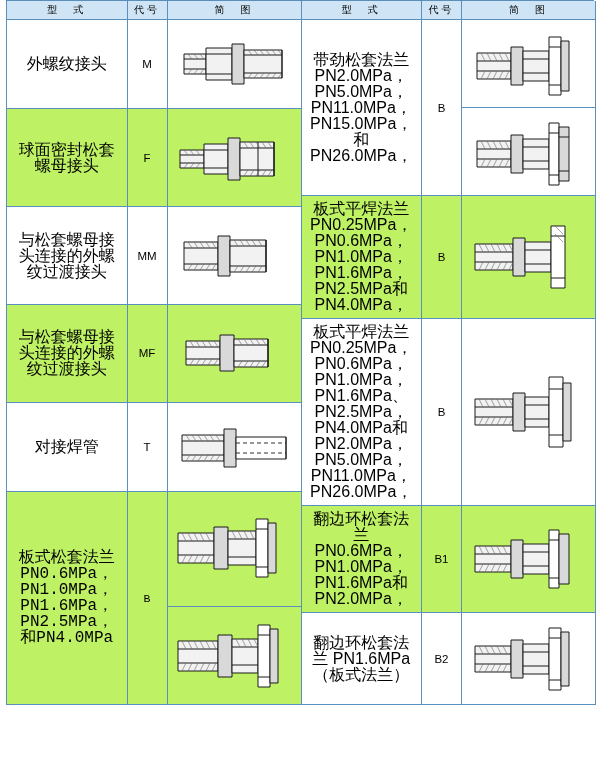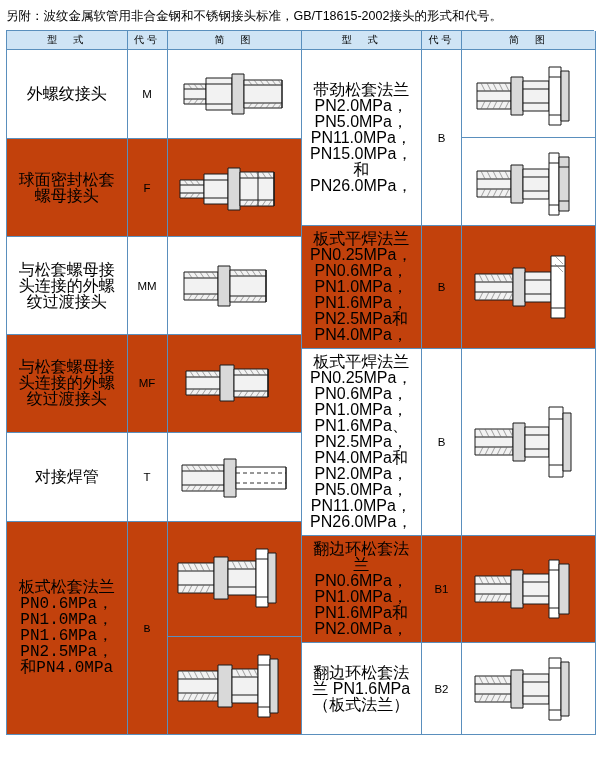--- a/index.html
+++ b/index.html
@@ -67,38 +67,37 @@
     text-align: center;
   }
   td.code {
     text-align: center;
     font-size: 11.5px;
   }
   td.fig {
     text-align: center;
     padding: 2px 0;
   }
-  .yellow { background: #c2410c; margin-left: 16px; }
+  .yellow { background: #bef264; margin-left: 16px; }
   .white  { background: #ffffff; }
 
   svg { display: block; margin: 0 auto; }
   .ln { fill: none; stroke: #1a1a1a; stroke-width: 1; }
   .lnb { fill: none; stroke: #1a1a1a; stroke-width: 1.3; }
   .fl { fill: #f2f2f2; stroke: #1a1a1a; stroke-width: 1; }
   .fd { fill: #d9d9d9; stroke: #1a1a1a; stroke-width: 1; }
   .fw { fill: #ffffff; stroke: #1a1a1a; stroke-width: 1; }
   .hatch { stroke: #666; stroke-width: 0.6; fill: none; }
   .dash { fill:none; stroke:#1a1a1a; stroke-width:0.9; stroke-dasharray:4 3; }
 </style>
 </head>
 <body>
 
 <div class="page">
 
-  <div class="caption">另附：波纹金属软管用非合金钢和不锈钢接头标准，GB/T18615-2002接头的形式和代号。</div>
 
   <div class="tables">
 
     <table class="tbl-left">
       <colgroup>
         <col class="c-type">
           <col class="c-code">
           <col class="c-fig">
       </colgroup>
       <thead>

